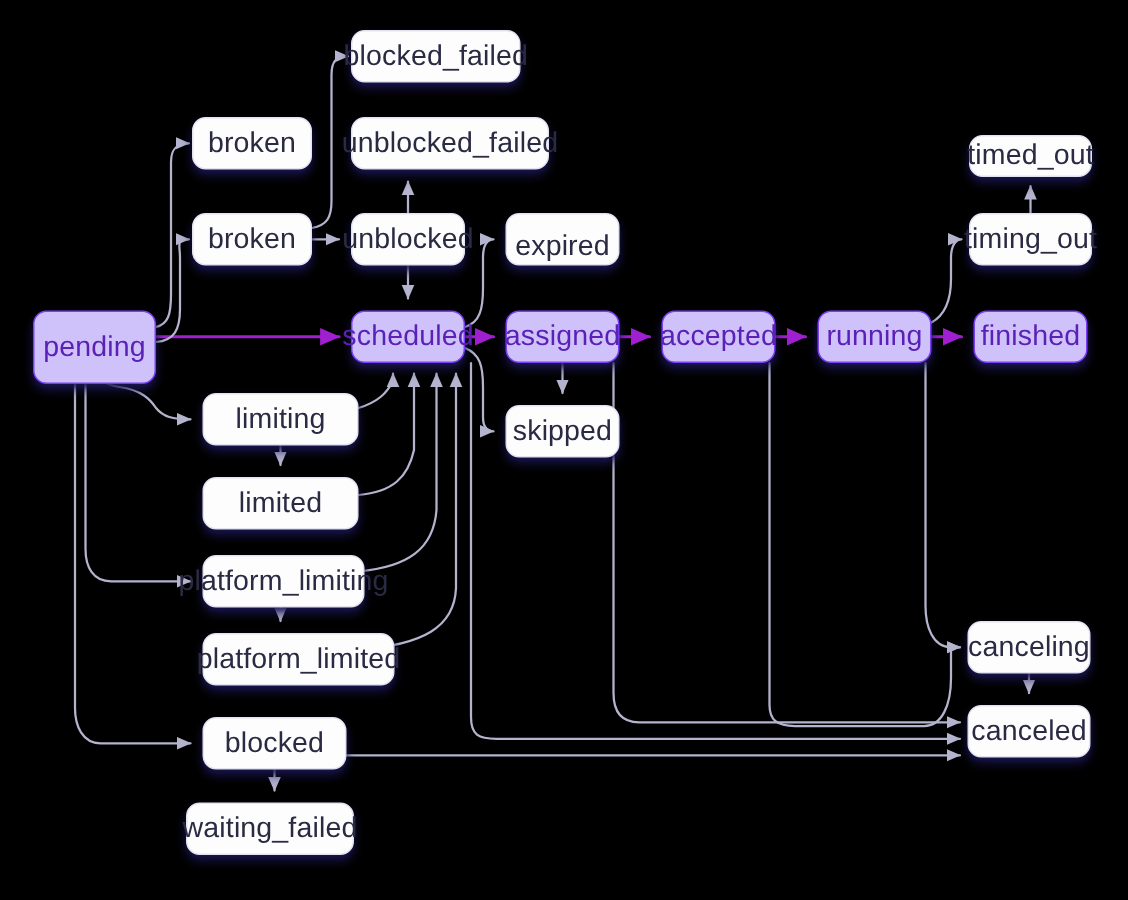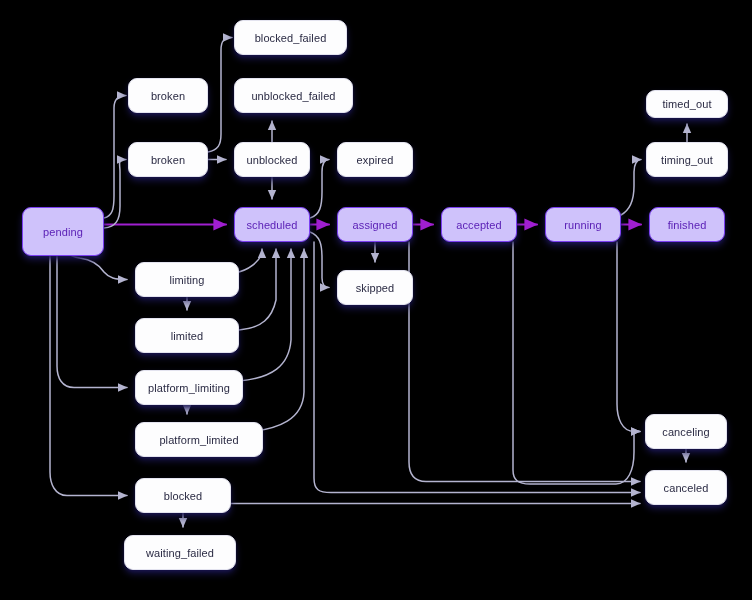--- a/index.html
+++ b/index.html
@@ -22,21 +22,21 @@
     width: 752px;
     height: 600px;
   }
   .node {
     position: absolute;
     box-sizing: border-box;
     display: flex;
     align-items: center;
     justify-content: center;
     border-radius: 9px;
-    font-size: 11px;
+    font-size: 19px;
     letter-spacing: 0.1px;
     white-space: nowrap;
     z-index: 5;
   }
   .node.plain {
     background: #fdfdfe;
     border: 1.3px solid #e3e3ef;
     color: #2a2a43;
     box-shadow: 0 4px 7px rgba(30,25,90,0.75), 0 2px 3px rgba(20,15,70,0.55);
   }
@@ -132,30 +132,30 @@
       </div>
       <div class="node plain" style="left: 128px; top: 78px; width: 80px; height: 35px;">
         <span>broken</span>
       </div>
       <div class="node plain" style="left: 128px; top: 142px; width: 80px; height: 35px;">
         <span>broken</span>
       </div>
       <div class="node plain" style="left: 234px; top: 20px; width: 113px; height: 35px;">
         <span>blocked_failed</span>
       </div>
-      <div class="node plain" style="left: 234px; top: 78px; width: 119px; height: 35px;">
+      <div class="node plain" style="left: 234px; top: 78px; width: 132px; height: 35px;">
         <span>unblocked_failed</span>
       </div>
       <div class="node plain" style="left: 234px; top: 142px; width: 76px; height: 35px;">
         <span>unblocked</span>
       </div>
       <div class="node accent" style="left: 234px; top: 207px; width: 76px; height: 35px;">
         <span>scheduled</span>
       </div>
-      <div class="node plain" style="left: 337px; top: 142px; width: 76px; height: 35px;">
+      <div class="node plain" style="left: 337px; top: 142px; width: 76px; height: 35px; align-items: flex-end;">
         <span>expired</span>
       </div>
       <div class="node accent" style="left: 337px; top: 207px; width: 76px; height: 35px;">
         <span>assigned</span>
       </div>
       <div class="node plain" style="left: 337px; top: 270px; width: 76px; height: 35px;">
         <span>skipped</span>
       </div>
       <div class="node accent" style="left: 441px; top: 207px; width: 76px; height: 35px;">
         <span>accepted</span>

